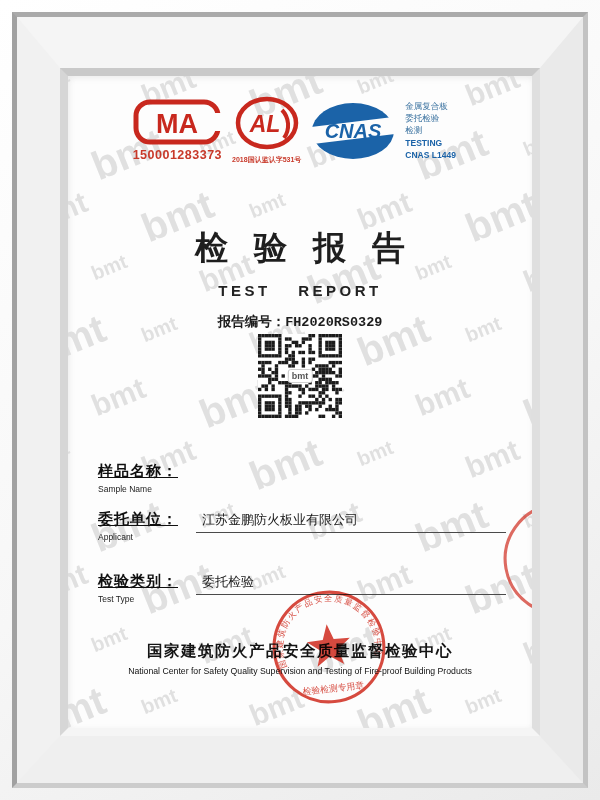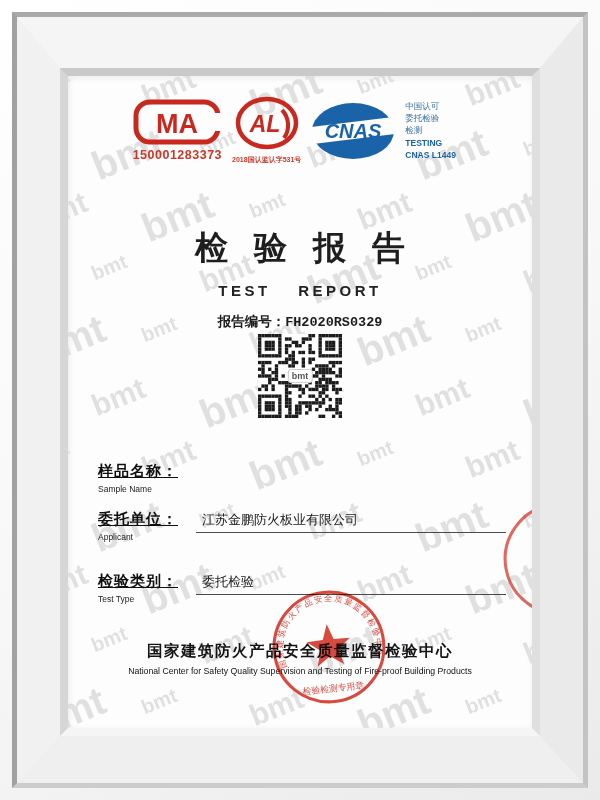--- a/index.html
+++ b/index.html
@@ -156,21 +156,21 @@
 
               <div class="logo-block">
                 <svg width="84" height="58" viewBox="0 0 84 58">
                   <ellipse cx="42" cy="29" rx="41" ry="28" fill="#1b63a8"></ellipse>
                   <rect x="-8" y="20" width="100" height="17" fill="#fdfdfd" transform="rotate(-7 42 29)"></rect>
                   <text x="42" y="36" text-anchor="middle" font-size="20" font-weight="bold" font-style="italic" fill="#1b63a8" font-family="Liberation Sans, sans-serif">CNAS</text>
                 </svg>
               </div>
 
               <div class="cnas-side">
-                <span>中国认可</span>
+                <span>金属复合板</span>
                 <span>委托检验</span>
                 <span>检测</span>
                 <span class="b">TESTING</span>
                 <span class="b">CNAS L1449</span>
               </div>
             </div>
 
             <div class="title">检验报告</div>
             <div class="subtitle">TEST REPORT</div>
 

